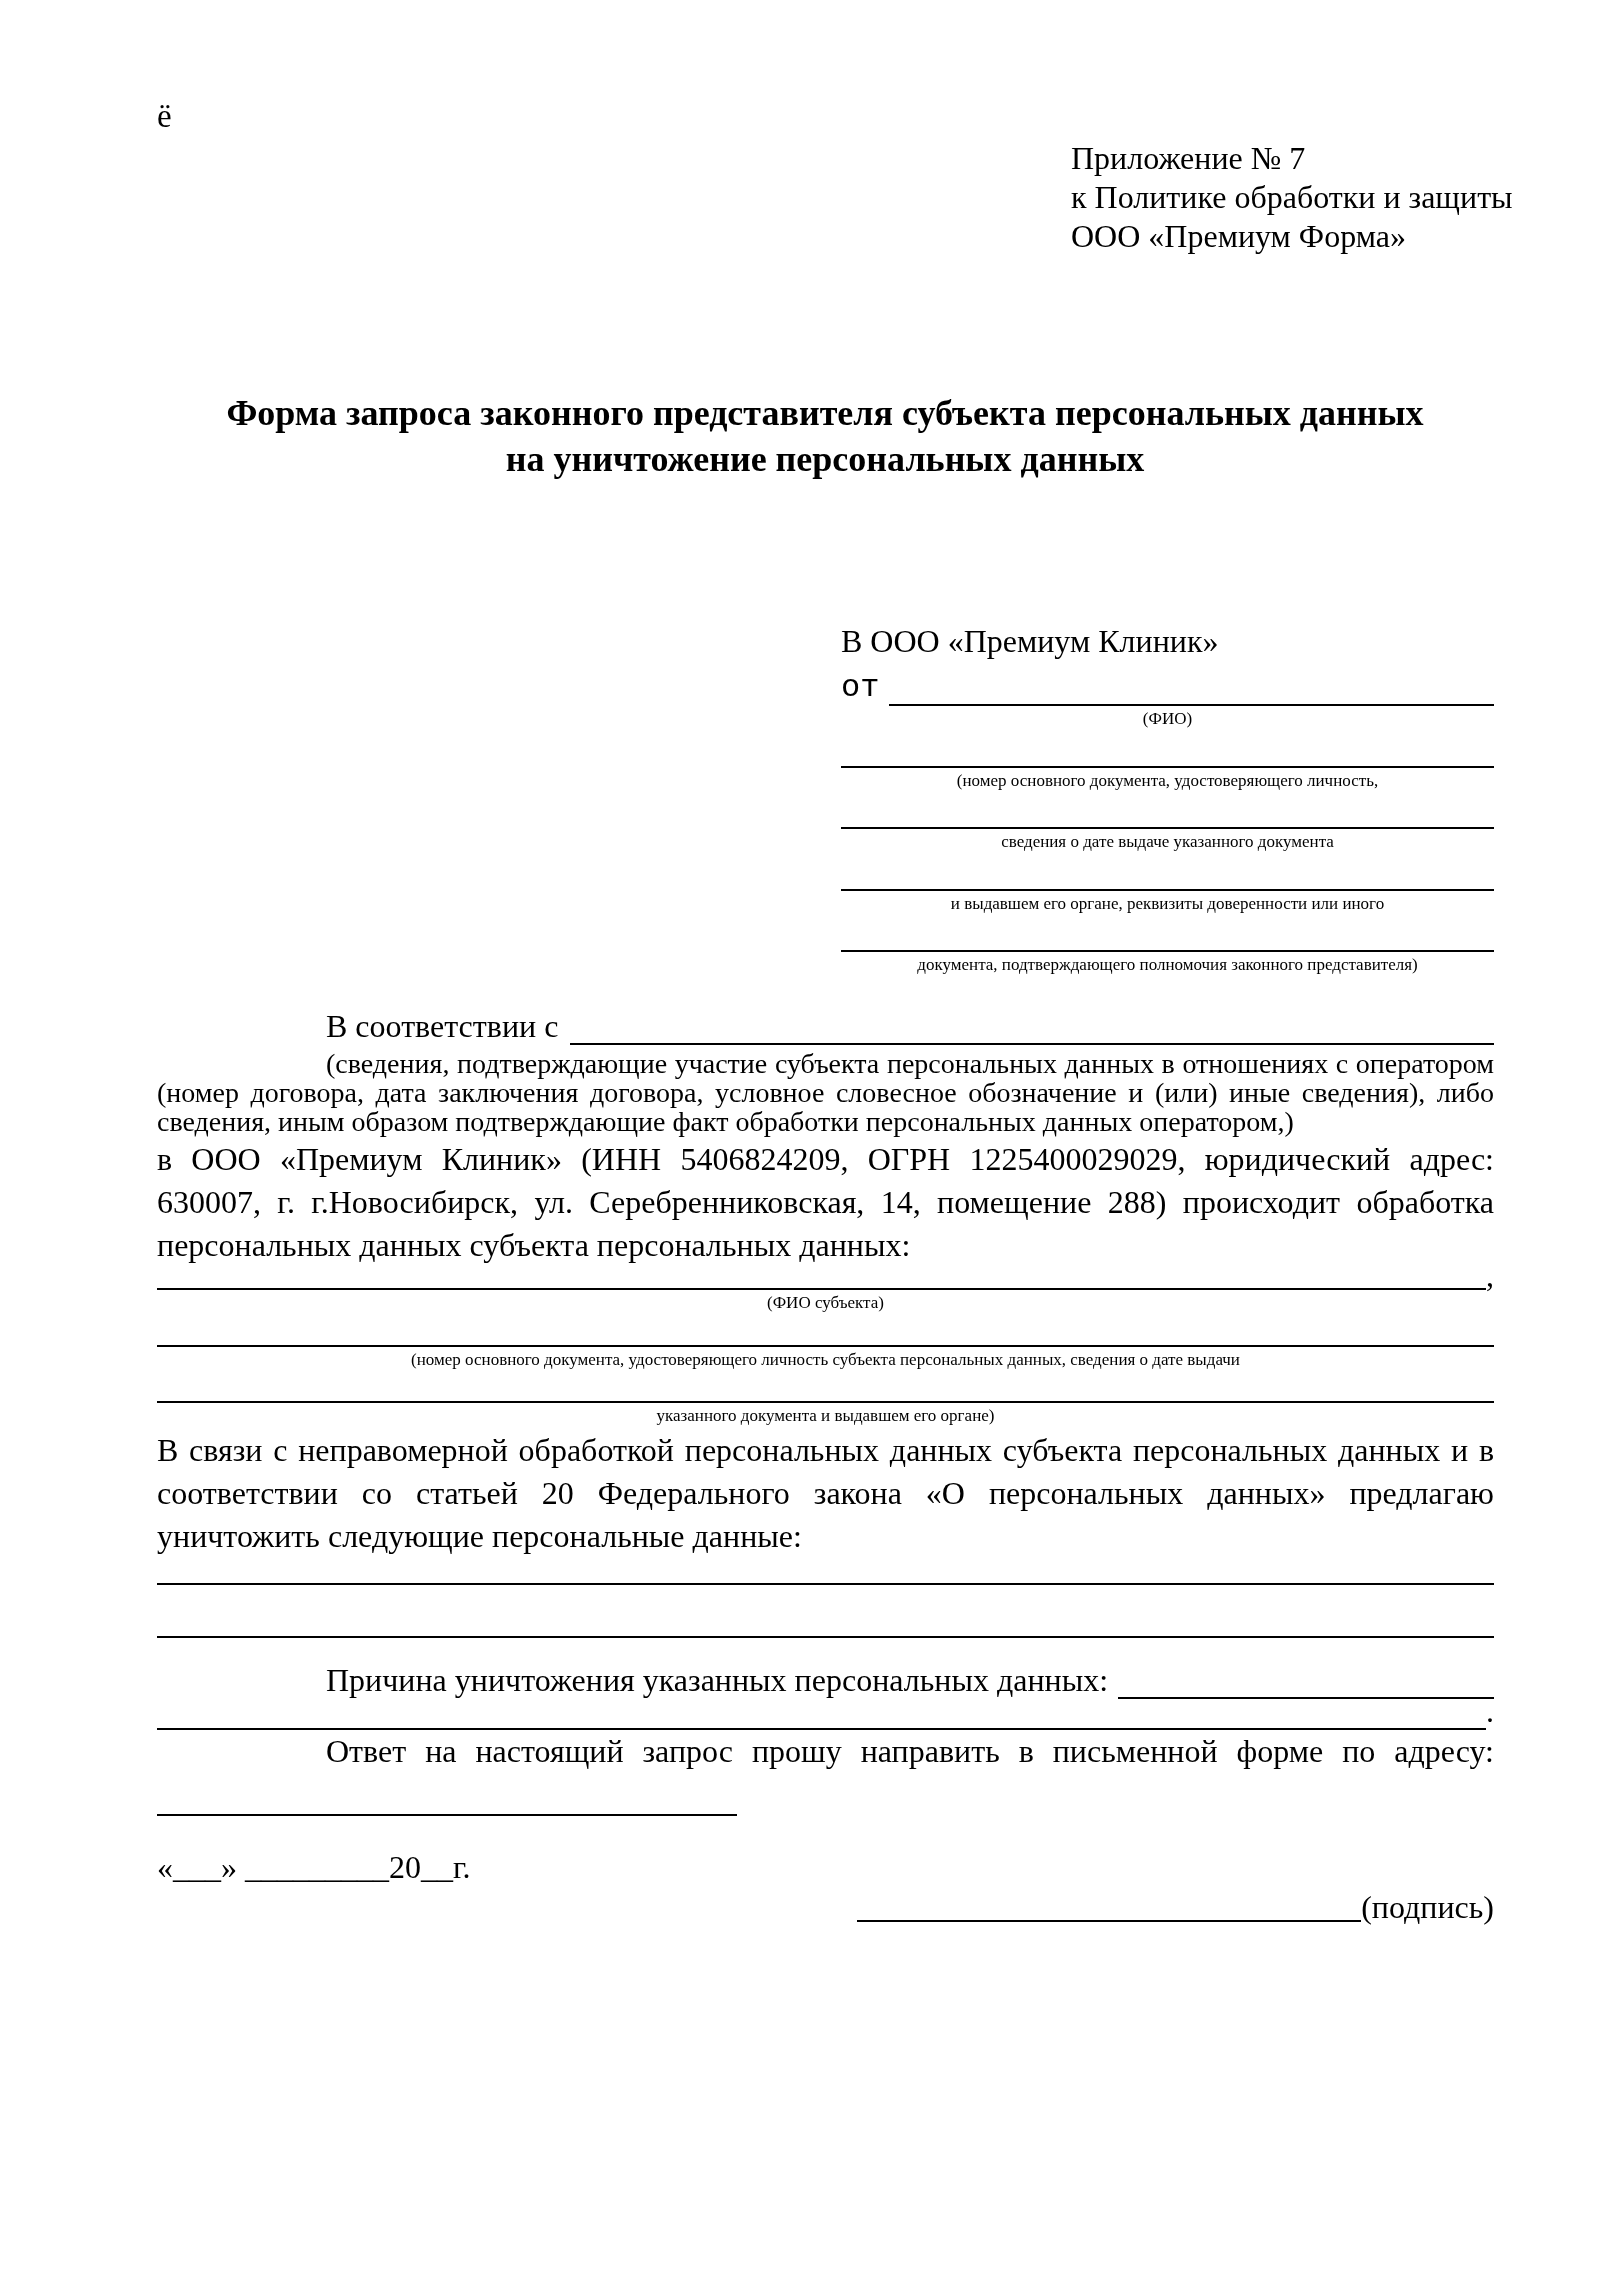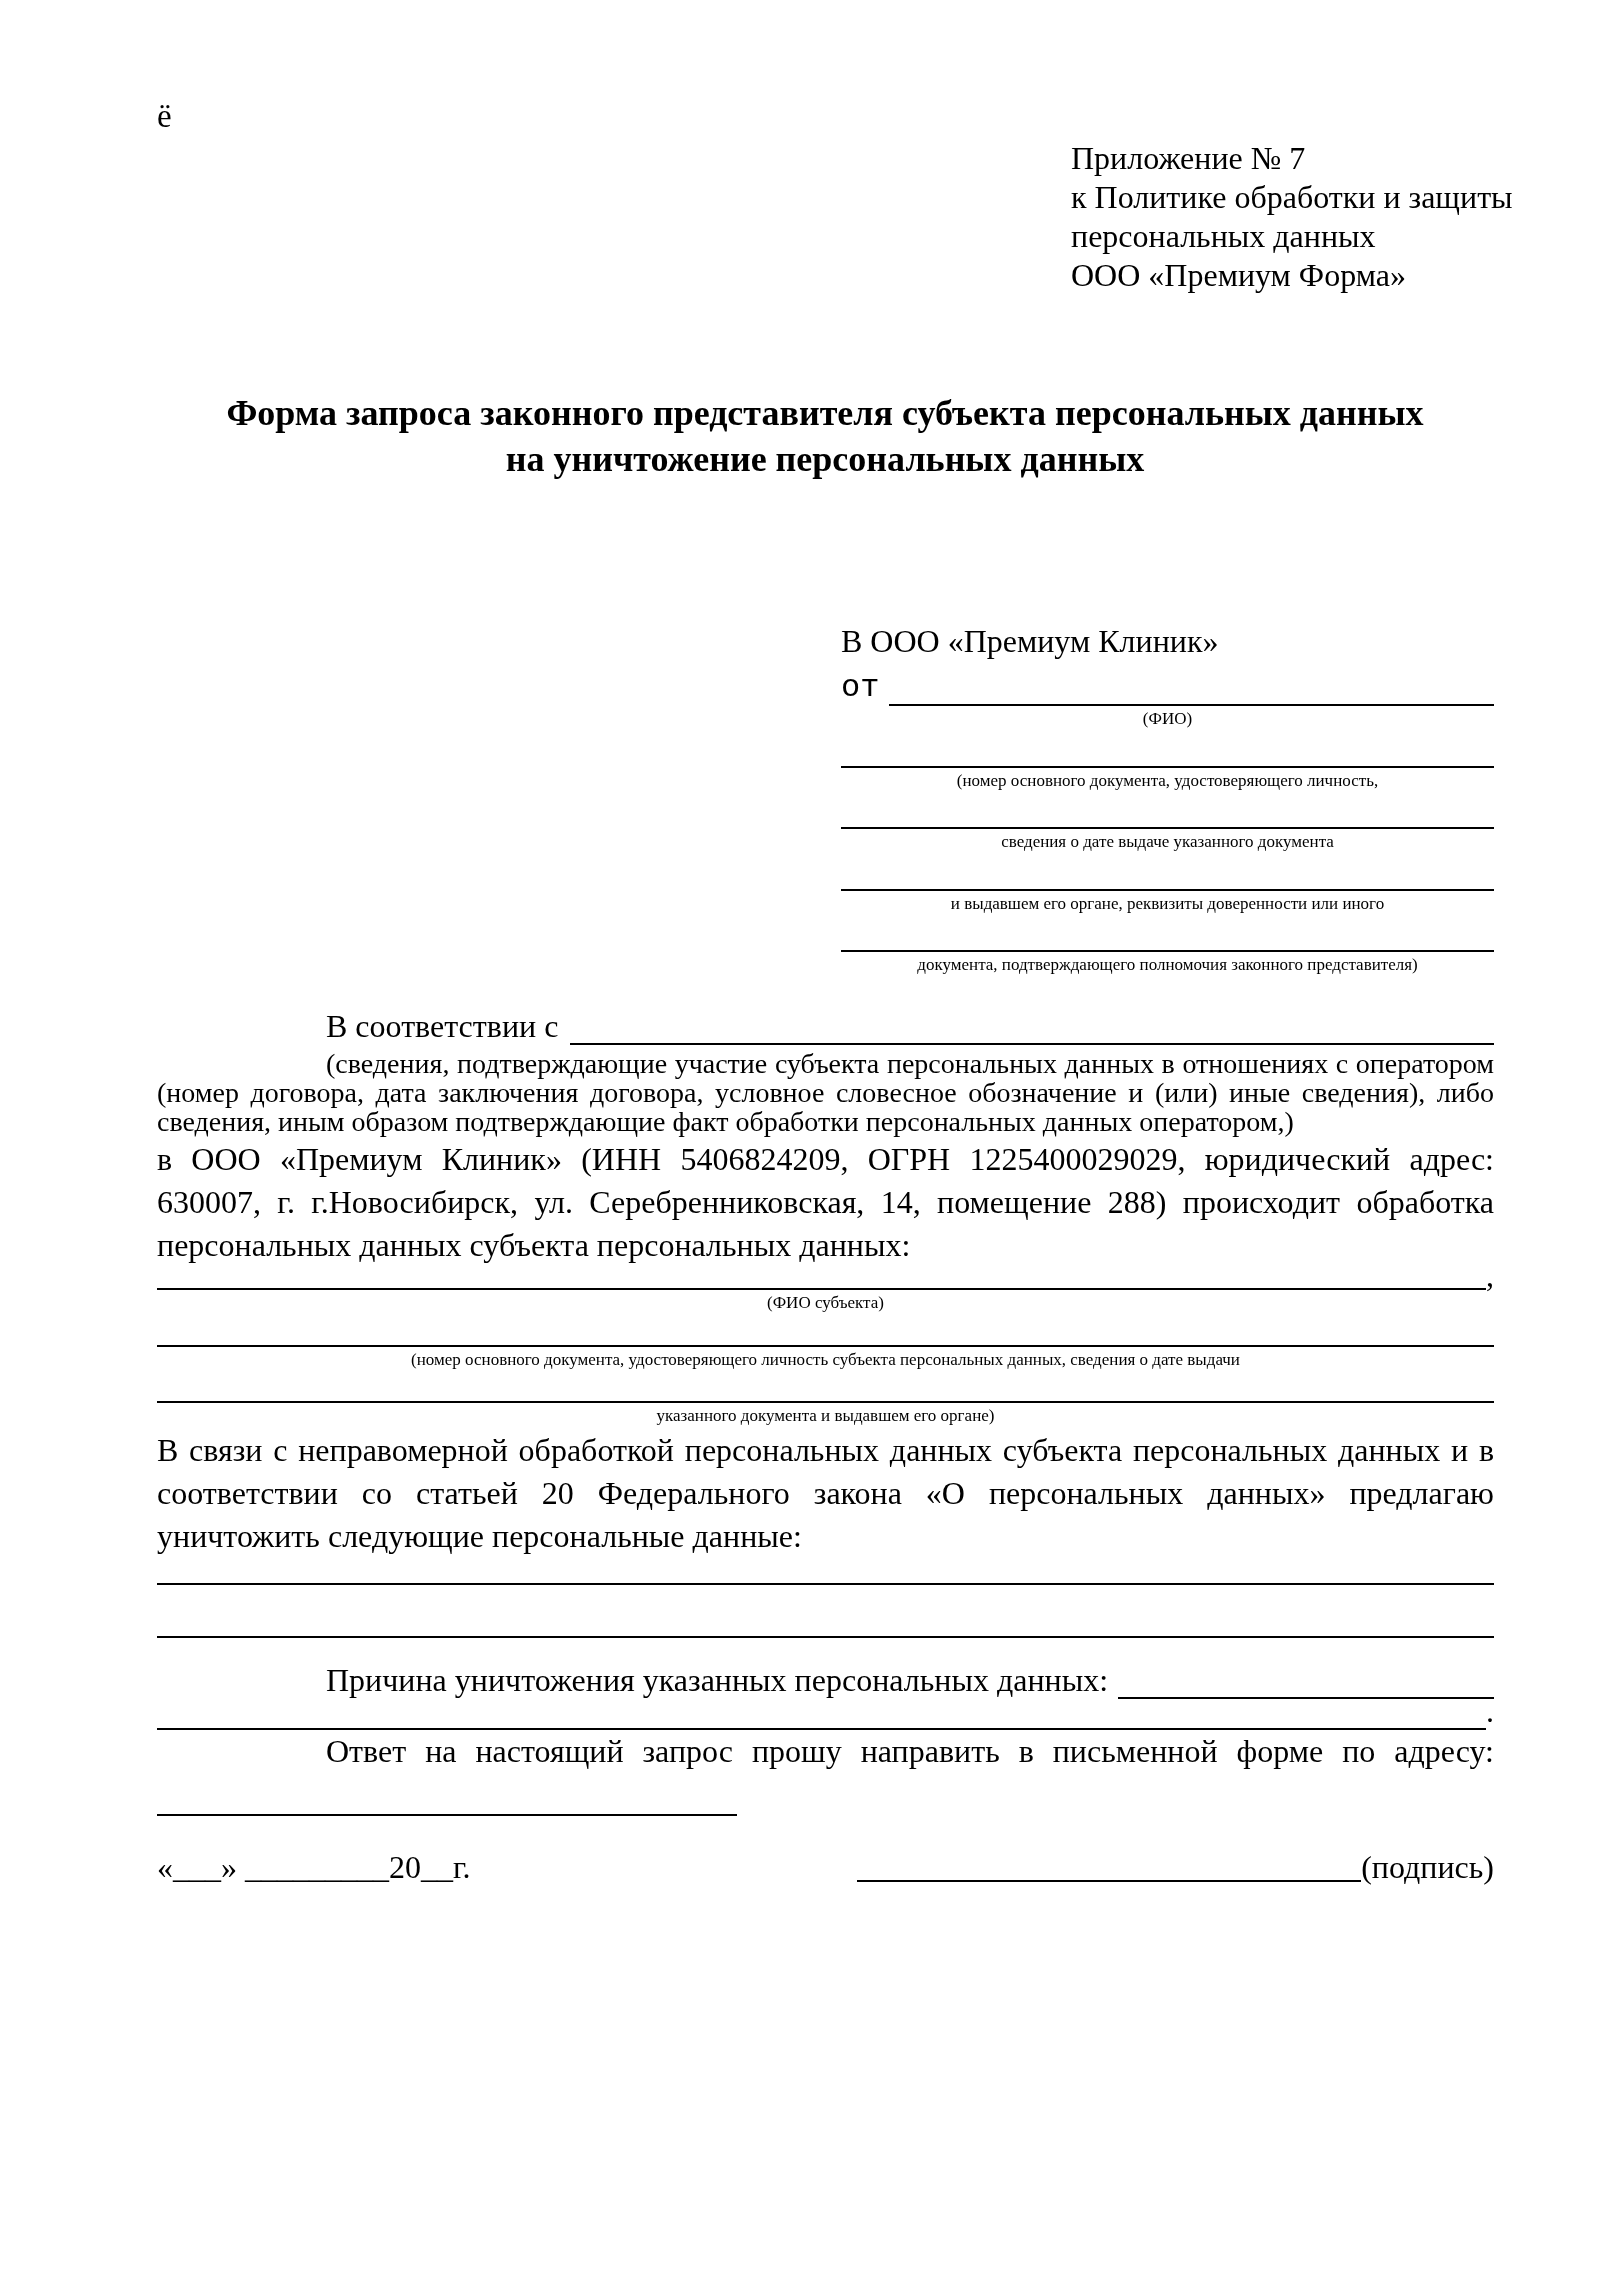--- a/index.html
+++ b/index.html
@@ -50,35 +50,34 @@
   .reason .lbl { align-self:flex-end; padding-left:169px; white-space:nowrap; }
   .reason .fill { margin-left:9.8px; }
   .endline { height:31px; }
   .endline .comma { align-self:flex-end; line-height:37px; }
   .reply { line-height:43px; text-indent:169px; text-align:justify; text-align-last:justify; }
   .tail { height:43px; }
   .tail .fixfill { width:580px; border-bottom:2.9px solid #000; flex:0 0 auto; }
   .tail .txt { align-self:flex-end; }
 
   .footer { position:absolute; left:157px; top:1849px; width:1337px; display:flex; justify-content:space-between; }
-  .sig-group { display:flex; width:637px; }
+  .sig-group { display:flex; width:637px;margin-top:40px; }
   .sig-group .fill { margin-bottom:3.9px; }
   .sig-group .txt { flex:0 0 auto; }
 </style>
 </head>
 <body>
 
 <div class="page">
 
   <div class="corner-mark">ё</div>
 
   <div class="hdr">
     <div>Приложение № 7</div>
     <div>к Политике обработки и защиты</div>
-    <div>персональных данных</div>
     <div>ООО «Премиум Форма»</div>
   </div>
 
   <div class="title">
     <div>Форма запроса законного представителя субъекта персональных данных</div>
     <div>на уничтожение персональных данных</div>
   </div>
 
   <div class="addr">
     <div class="addr-to">В ООО «Премиум Клиник»</div>

